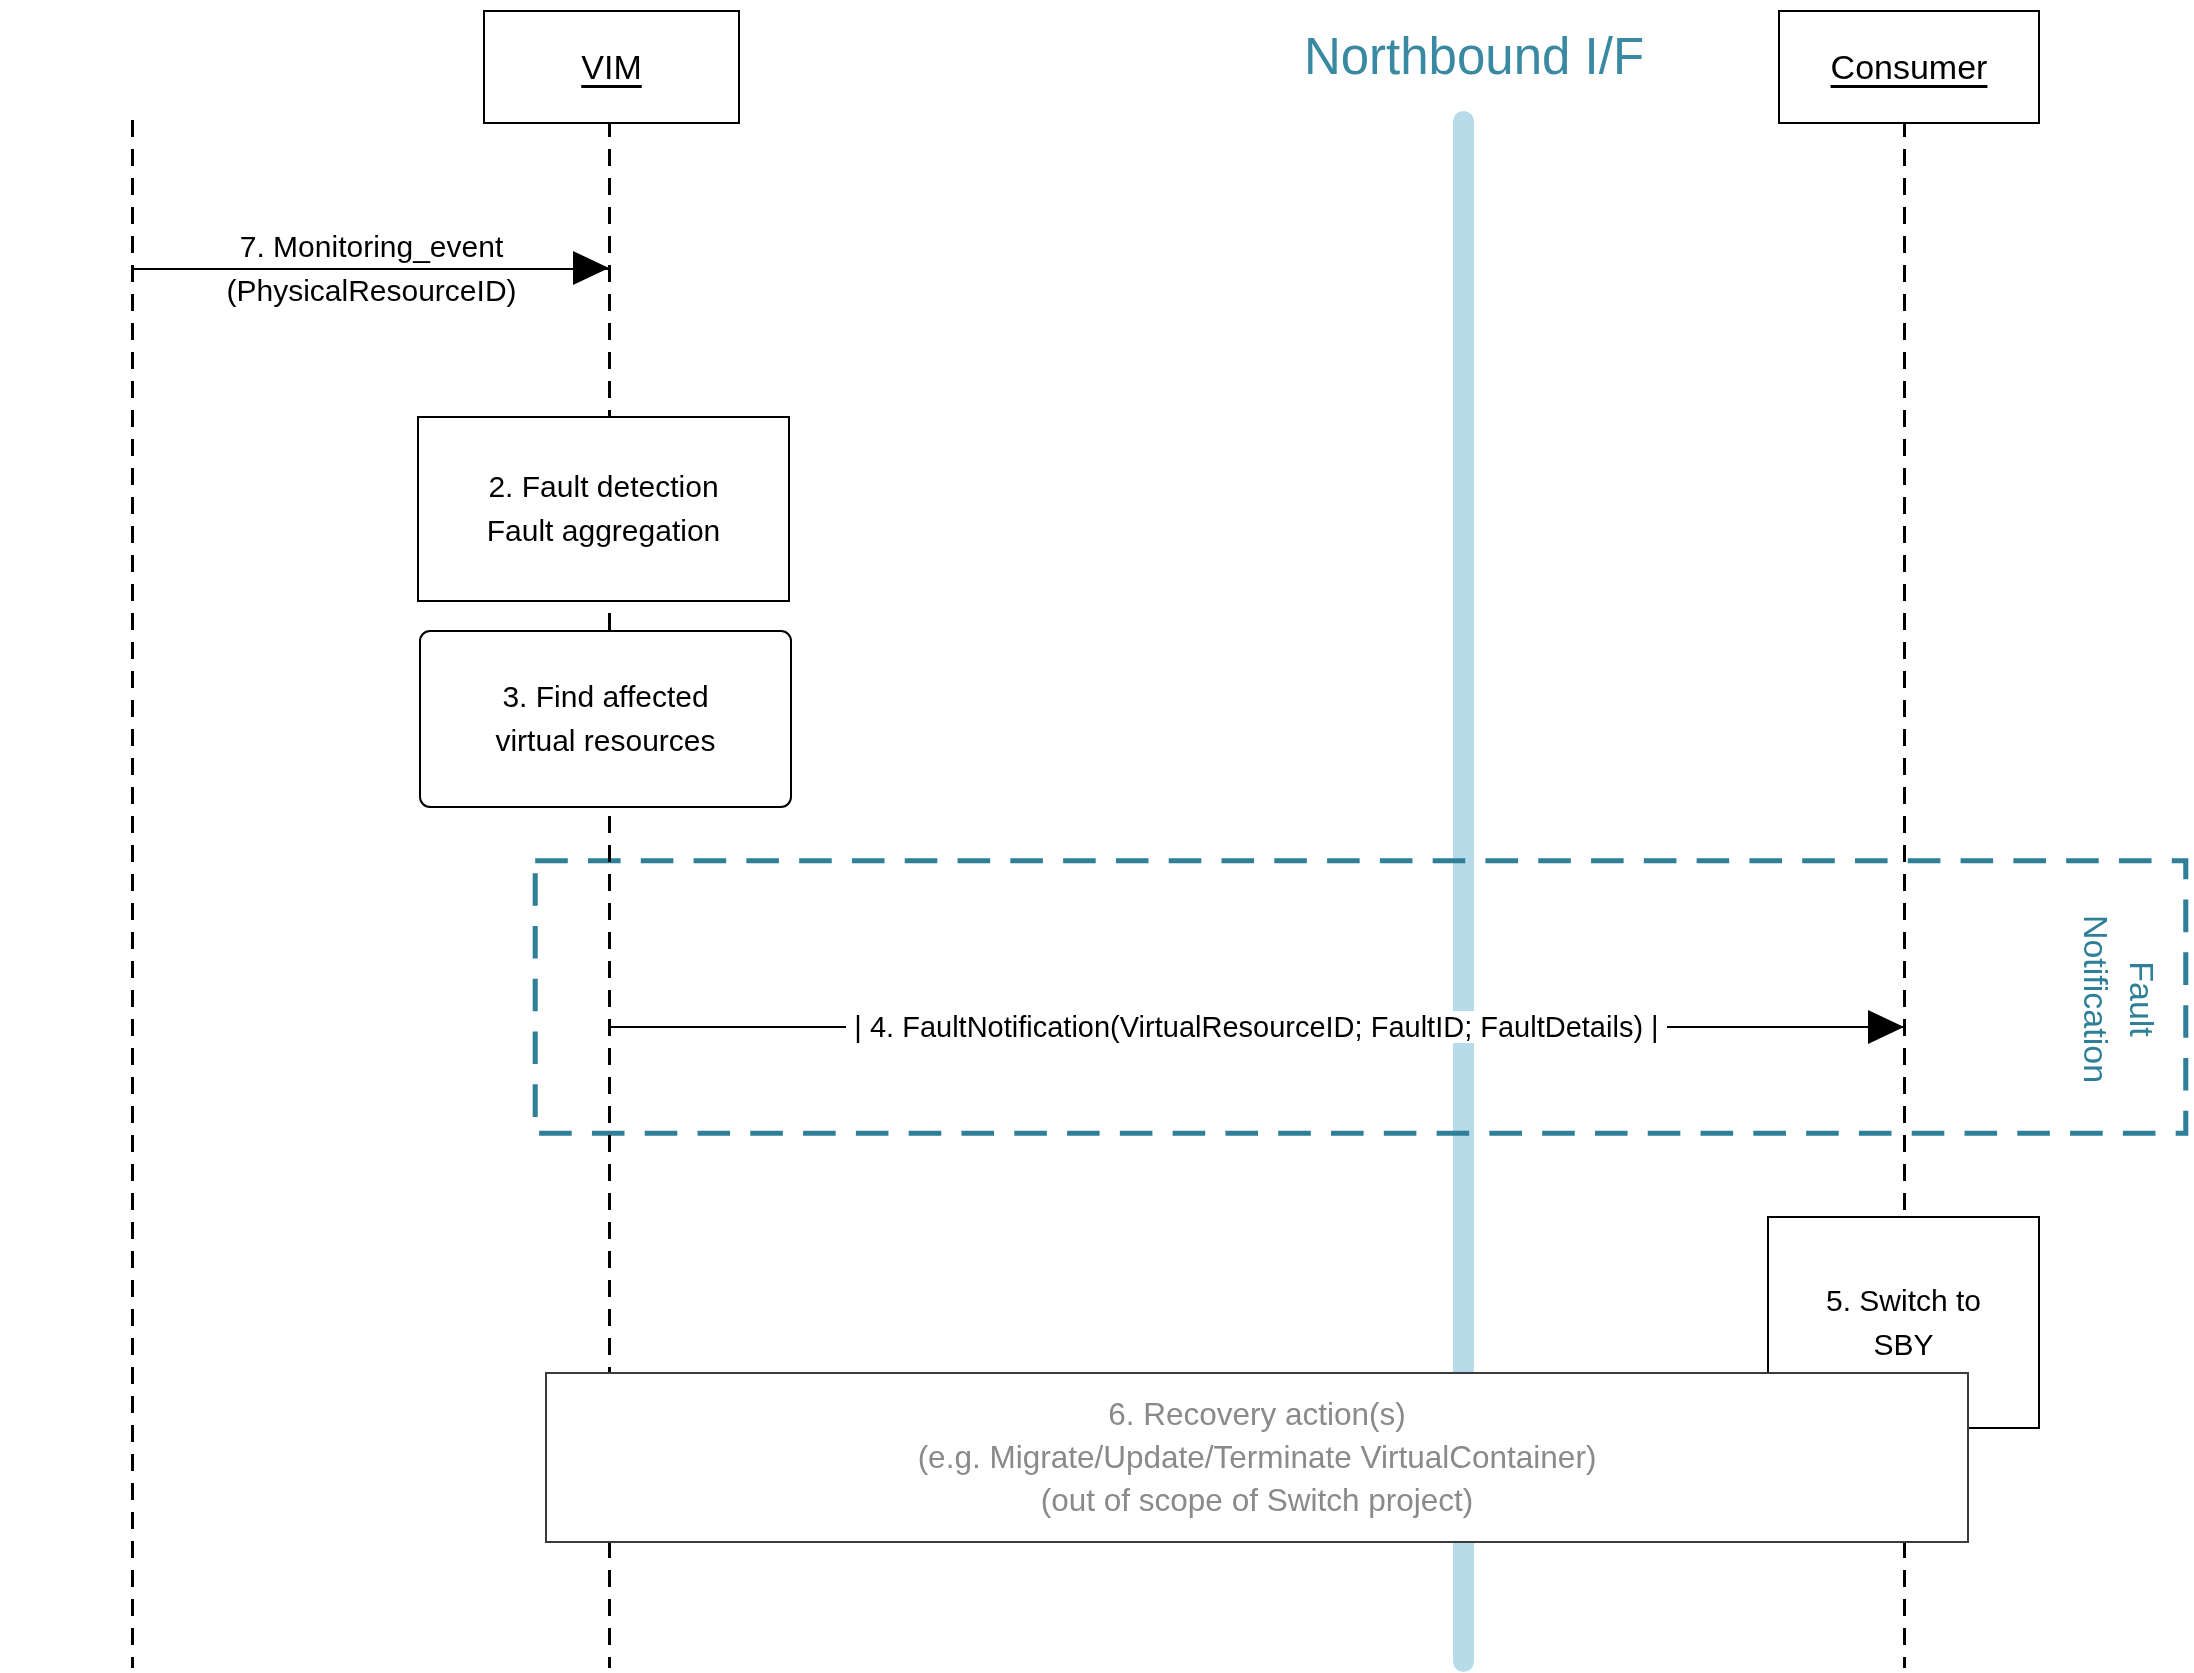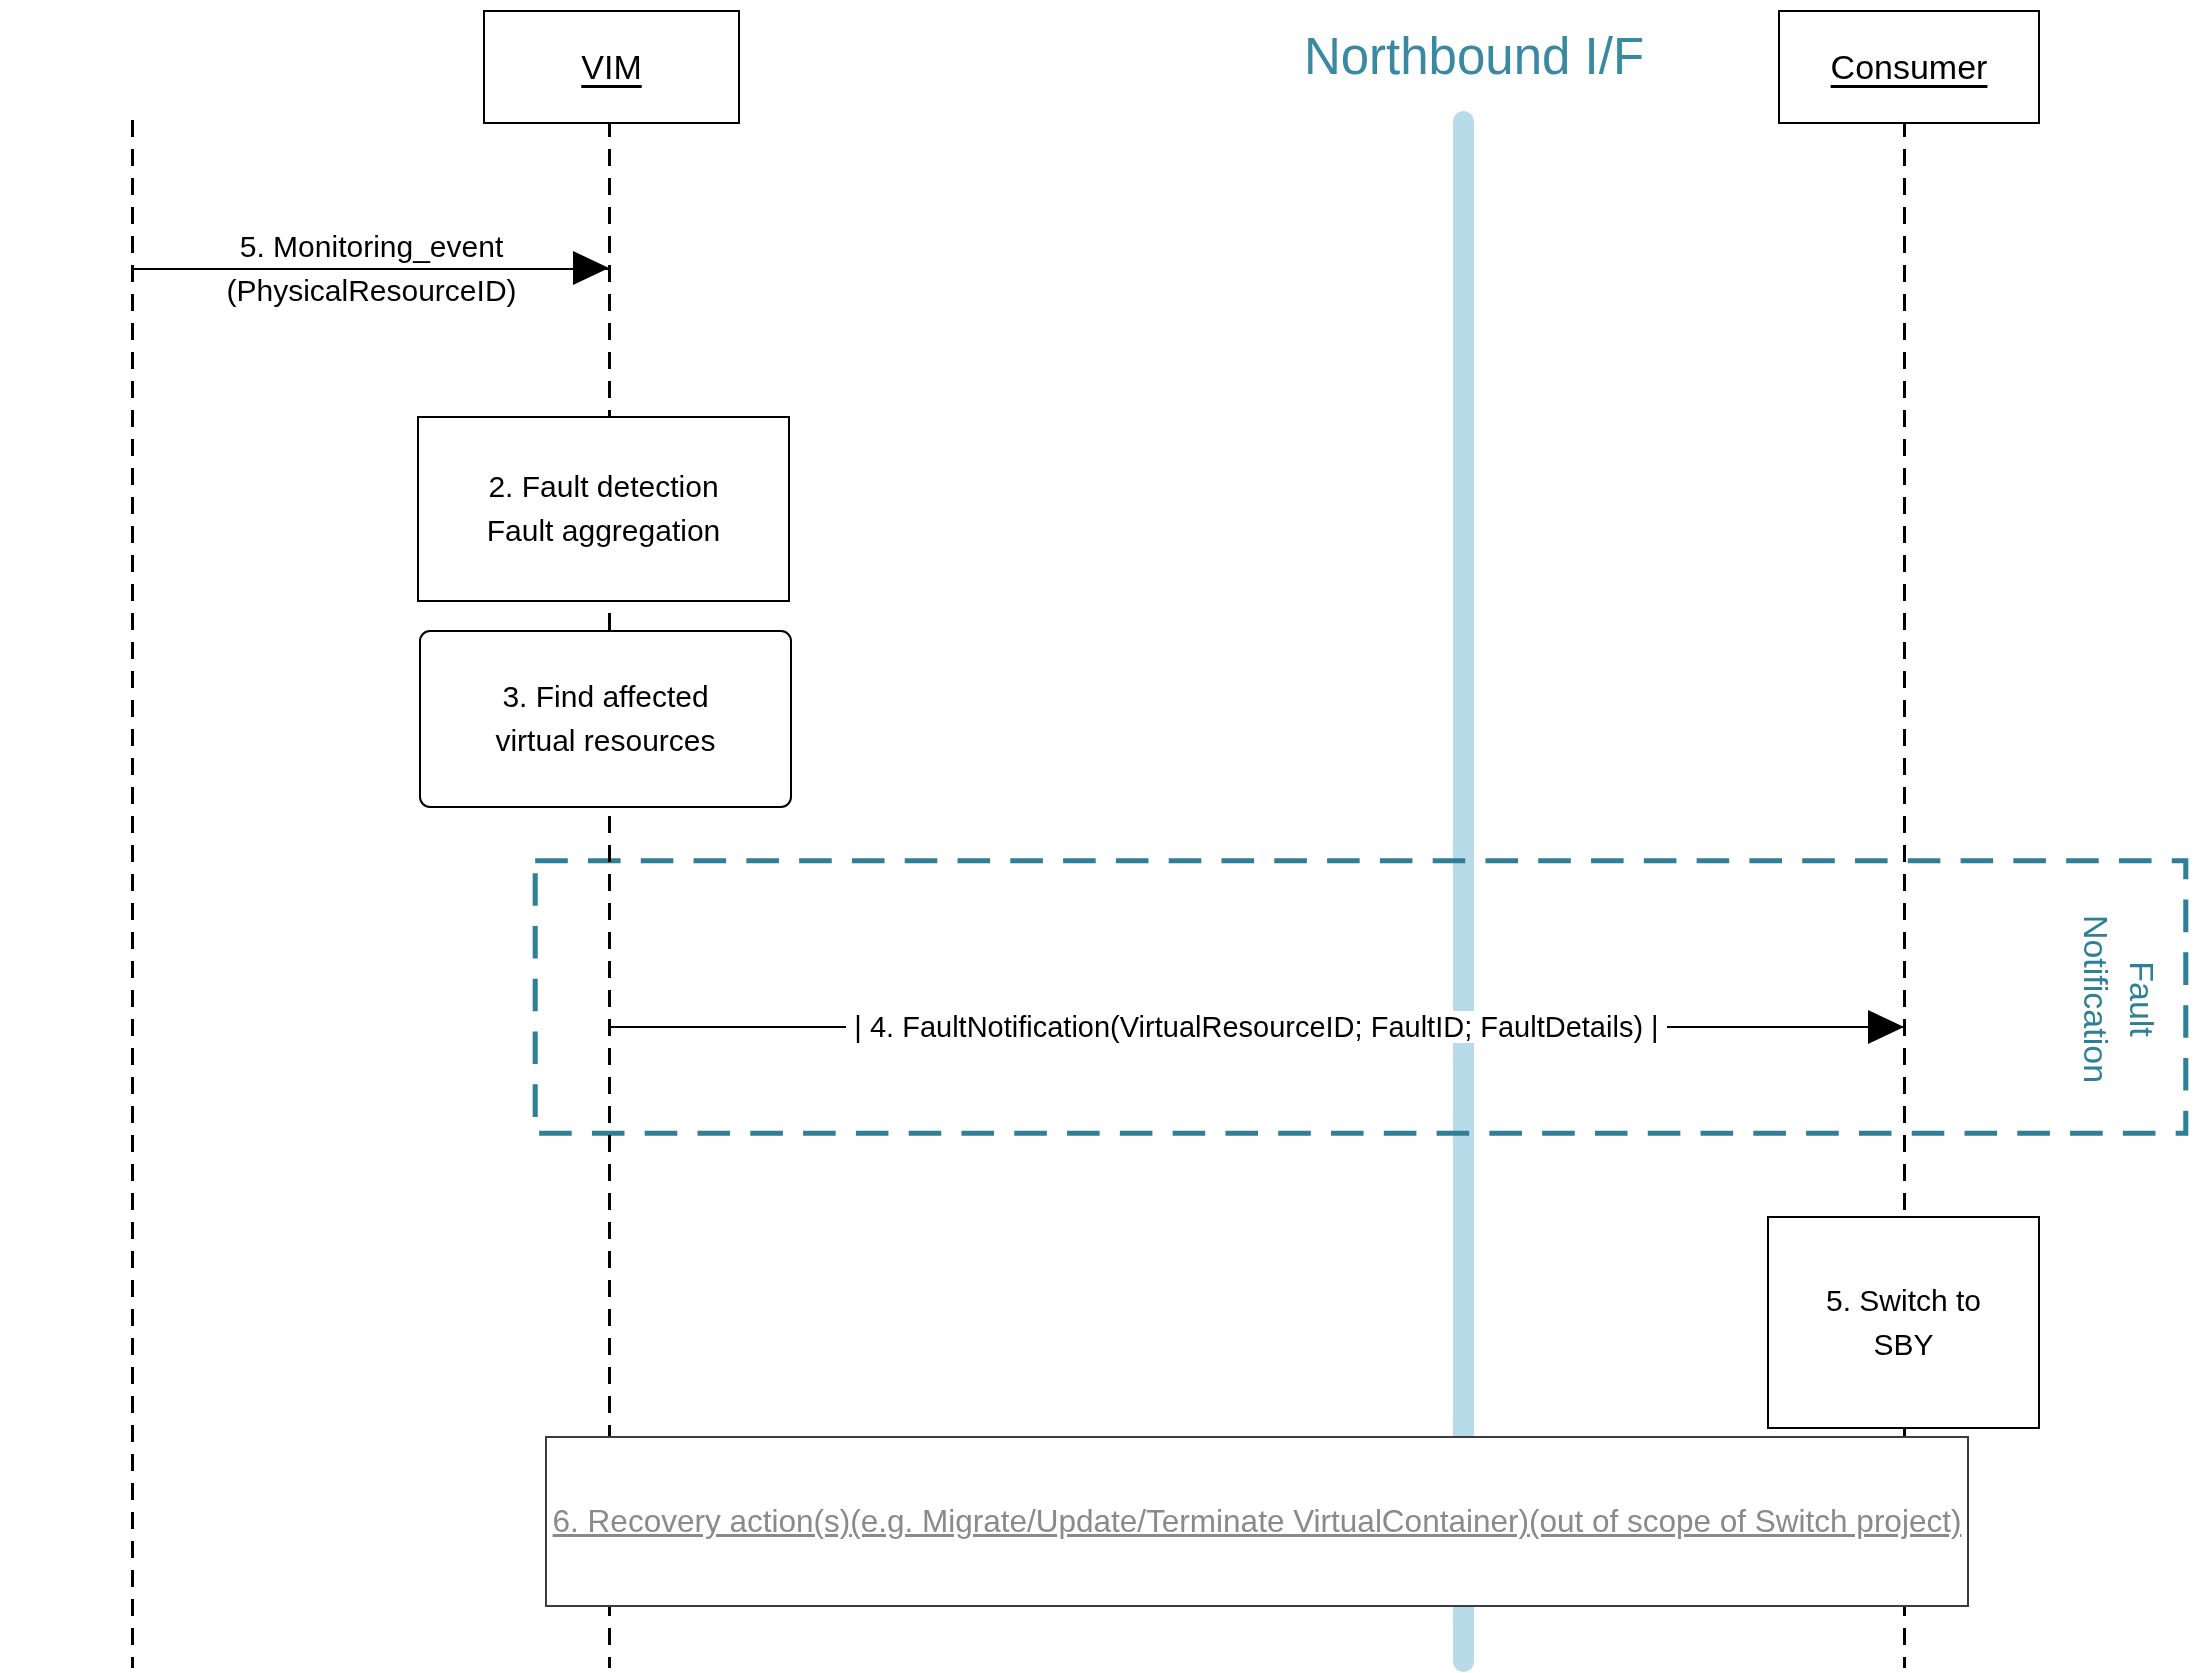--- a/index.html
+++ b/index.html
@@ -71,24 +71,24 @@
   
   .fragment-svg{position:absolute; left:531px; top:858px; z-index:3;}
   .fragment-label{
     position:absolute; left:1959px; top:951px; width:315px; height:96px; z-index:6;
     transform:rotate(90deg); transform-origin:center center;
     text-align:center; color:#2E7F97; font-size:34px; line-height:46px;
   }
 
   
   .note{
-    position:absolute; left:545px; top:1436px; width:1420px; height:167px; z-index:6;
+    position:absolute; left:545px; top:1372px; width:1420px; height:167px; z-index:6;
     background:#fff; border:2.3px solid #3C3C3C;
-    display:flex; flex-direction:row; align-items:center; justify-content:center;
-    color:#8A8A8A; font-size:31.5px; line-height:43px; text-align:center;text-decoration:underline;
+    display:flex; flex-direction:column; align-items:center; justify-content:center;
+    color:#8A8A8A; font-size:31.5px; line-height:43px; text-align:center;
   }
 </style>
 </head>
 <body>
 
 <div id="canvas">
 
   <div class="band"></div>
 
   <div class="lifeline nfvi"></div>
@@ -104,21 +104,21 @@
   </div>
   <div class="actor vim">
     <span>VIM</span>
   </div>
 
   <div class="title">Northbound I/F</div>
 
   <div class="msg-line msg1-line"></div>
   <div class="arrowhead msg1-arrow"></div>
   <div class="msg-text msg1-text">
-    <div><span>5. Monitoring_event</span></div>
+    <div><span>7. Monitoring_event</span></div>
     <div><span>(PhysicalResourceID)</span></div>
   </div>
 
   <div class="abox a2">
     <div>2. Fault detection</div>
     <div>Fault aggregation</div>
   </div>
 
   <div class="abox a3">
     <div>3. Find affected</div>

